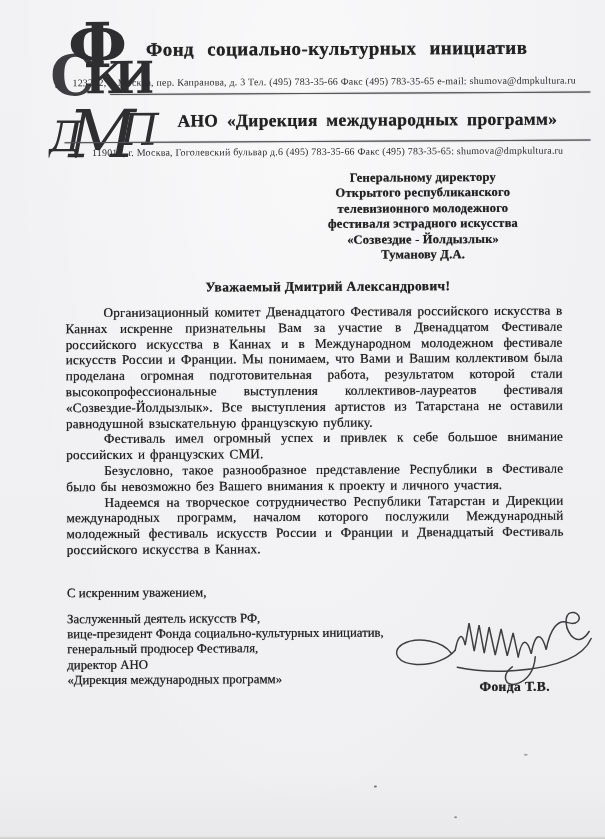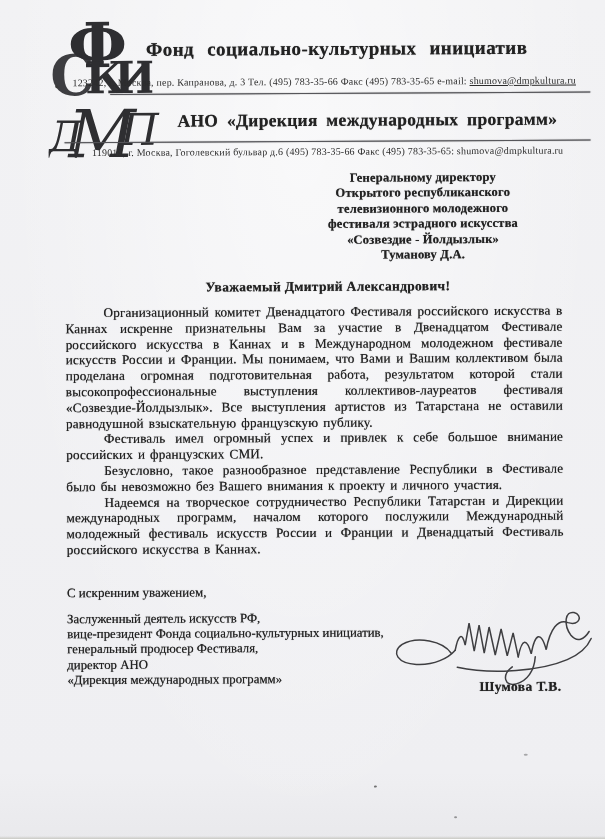--- a/index.html
+++ b/index.html
@@ -16,21 +16,21 @@
 
   
   .lh1-title{left:148px;top:38px;font-size:19px;font-weight:bold;word-spacing:8px;letter-spacing:.4px;white-space:nowrap;}
   .lh2-title{left:179px;top:110px;font-size:17.5px;font-weight:bold;word-spacing:4px;letter-spacing:.3px;white-space:nowrap;}
   .addr{font-size:10px;letter-spacing:.2px;text-align:center;color:#2c2c2c;white-space:nowrap;}
   .addr1{left:60px;top:76px;width:532px;}
   .addr2{left:66px;top:146px;width:526px;}
   .rule{height:1px;background:#55555a;box-shadow:0 0 1px rgba(60,60,60,.8);}
   .rule1{left:112px;top:93px;width:480px;}
   .rule2{left:66px;top:141px;width:526px;}
-  .email{text-decoration:underline;}
+  .email{}
 
   
   .recipient{right:40px;top:171px;width:282px;text-align:center;font-weight:bold;font-size:12.5px;line-height:15.4px;letter-spacing:.2px;}
 
   
   .letter{left:66px;top:279px;width:497px;}
   .salutation{text-align:center;font-weight:bold;font-size:13.5px;letter-spacing:.3px;margin:0 0 9px 28px;}
   .para{margin:0;text-indent:38px;text-align:justify;font-size:13.2px;line-height:15.8px;word-spacing:1.5px;letter-spacing:.15px;}
   .closing{margin-top:27px;font-size:13px;}
   .signoff{margin-top:11px;font-size:12.8px;line-height:15.3px;}
@@ -99,21 +99,21 @@
     <div class="abs sig-wrap">
       <svg class="sig-svg" width="216" height="96" viewBox="0 0 216 96">
         <g fill="none" stroke="#2b2b2e" stroke-width="1.5" stroke-linecap="round" opacity=".9">
           <path d="M66,44 C58,32 32,26 17,35 C5,43 13,54 31,55 C49,56 63,49 70,41"></path>
           <path d="M70,41 C73,26 77,22 80,36 L84,14 L89,42 L94,16 L99,44 L104,18 L110,46 L116,20 L122,47 L128,24 L133,48"></path>
           <path d="M133,48 C137,28 142,30 146,45 C150,24 156,22 161,41 C165,20 173,10 183,14 C195,18 198,6 189,4 C180,2 178,16 186,27 C192,34 199,31 204,23"></path>
           <path d="M72,58 C108,66 156,62 182,51 C194,46 202,39 206,30"></path>
           <path d="M150,48 C149,62 142,72 131,75 C119,78 116,66 127,58"></path>
         </g>
       </svg>
-      <div class="signer ink">Шумова Т.В.</div>
+      <div class="signer ink">Фонда Т.В.</div>
     </div>
 
     <div class="speck" style="left:57px;top:84px;width:3px;height:3px;"></div>
     <div class="speck" style="left:372px;top:786px;width:3px;height:2px;opacity:.7;"></div>
     <div class="speck" style="left:452px;top:817px;width:3px;height:2px;opacity:.5;"></div>
     <div class="speck" style="left:522px;top:755px;width:4px;height:2px;opacity:.4;"></div>
   </div>
   <div class="bottom-edge"></div>
 </div>
 

